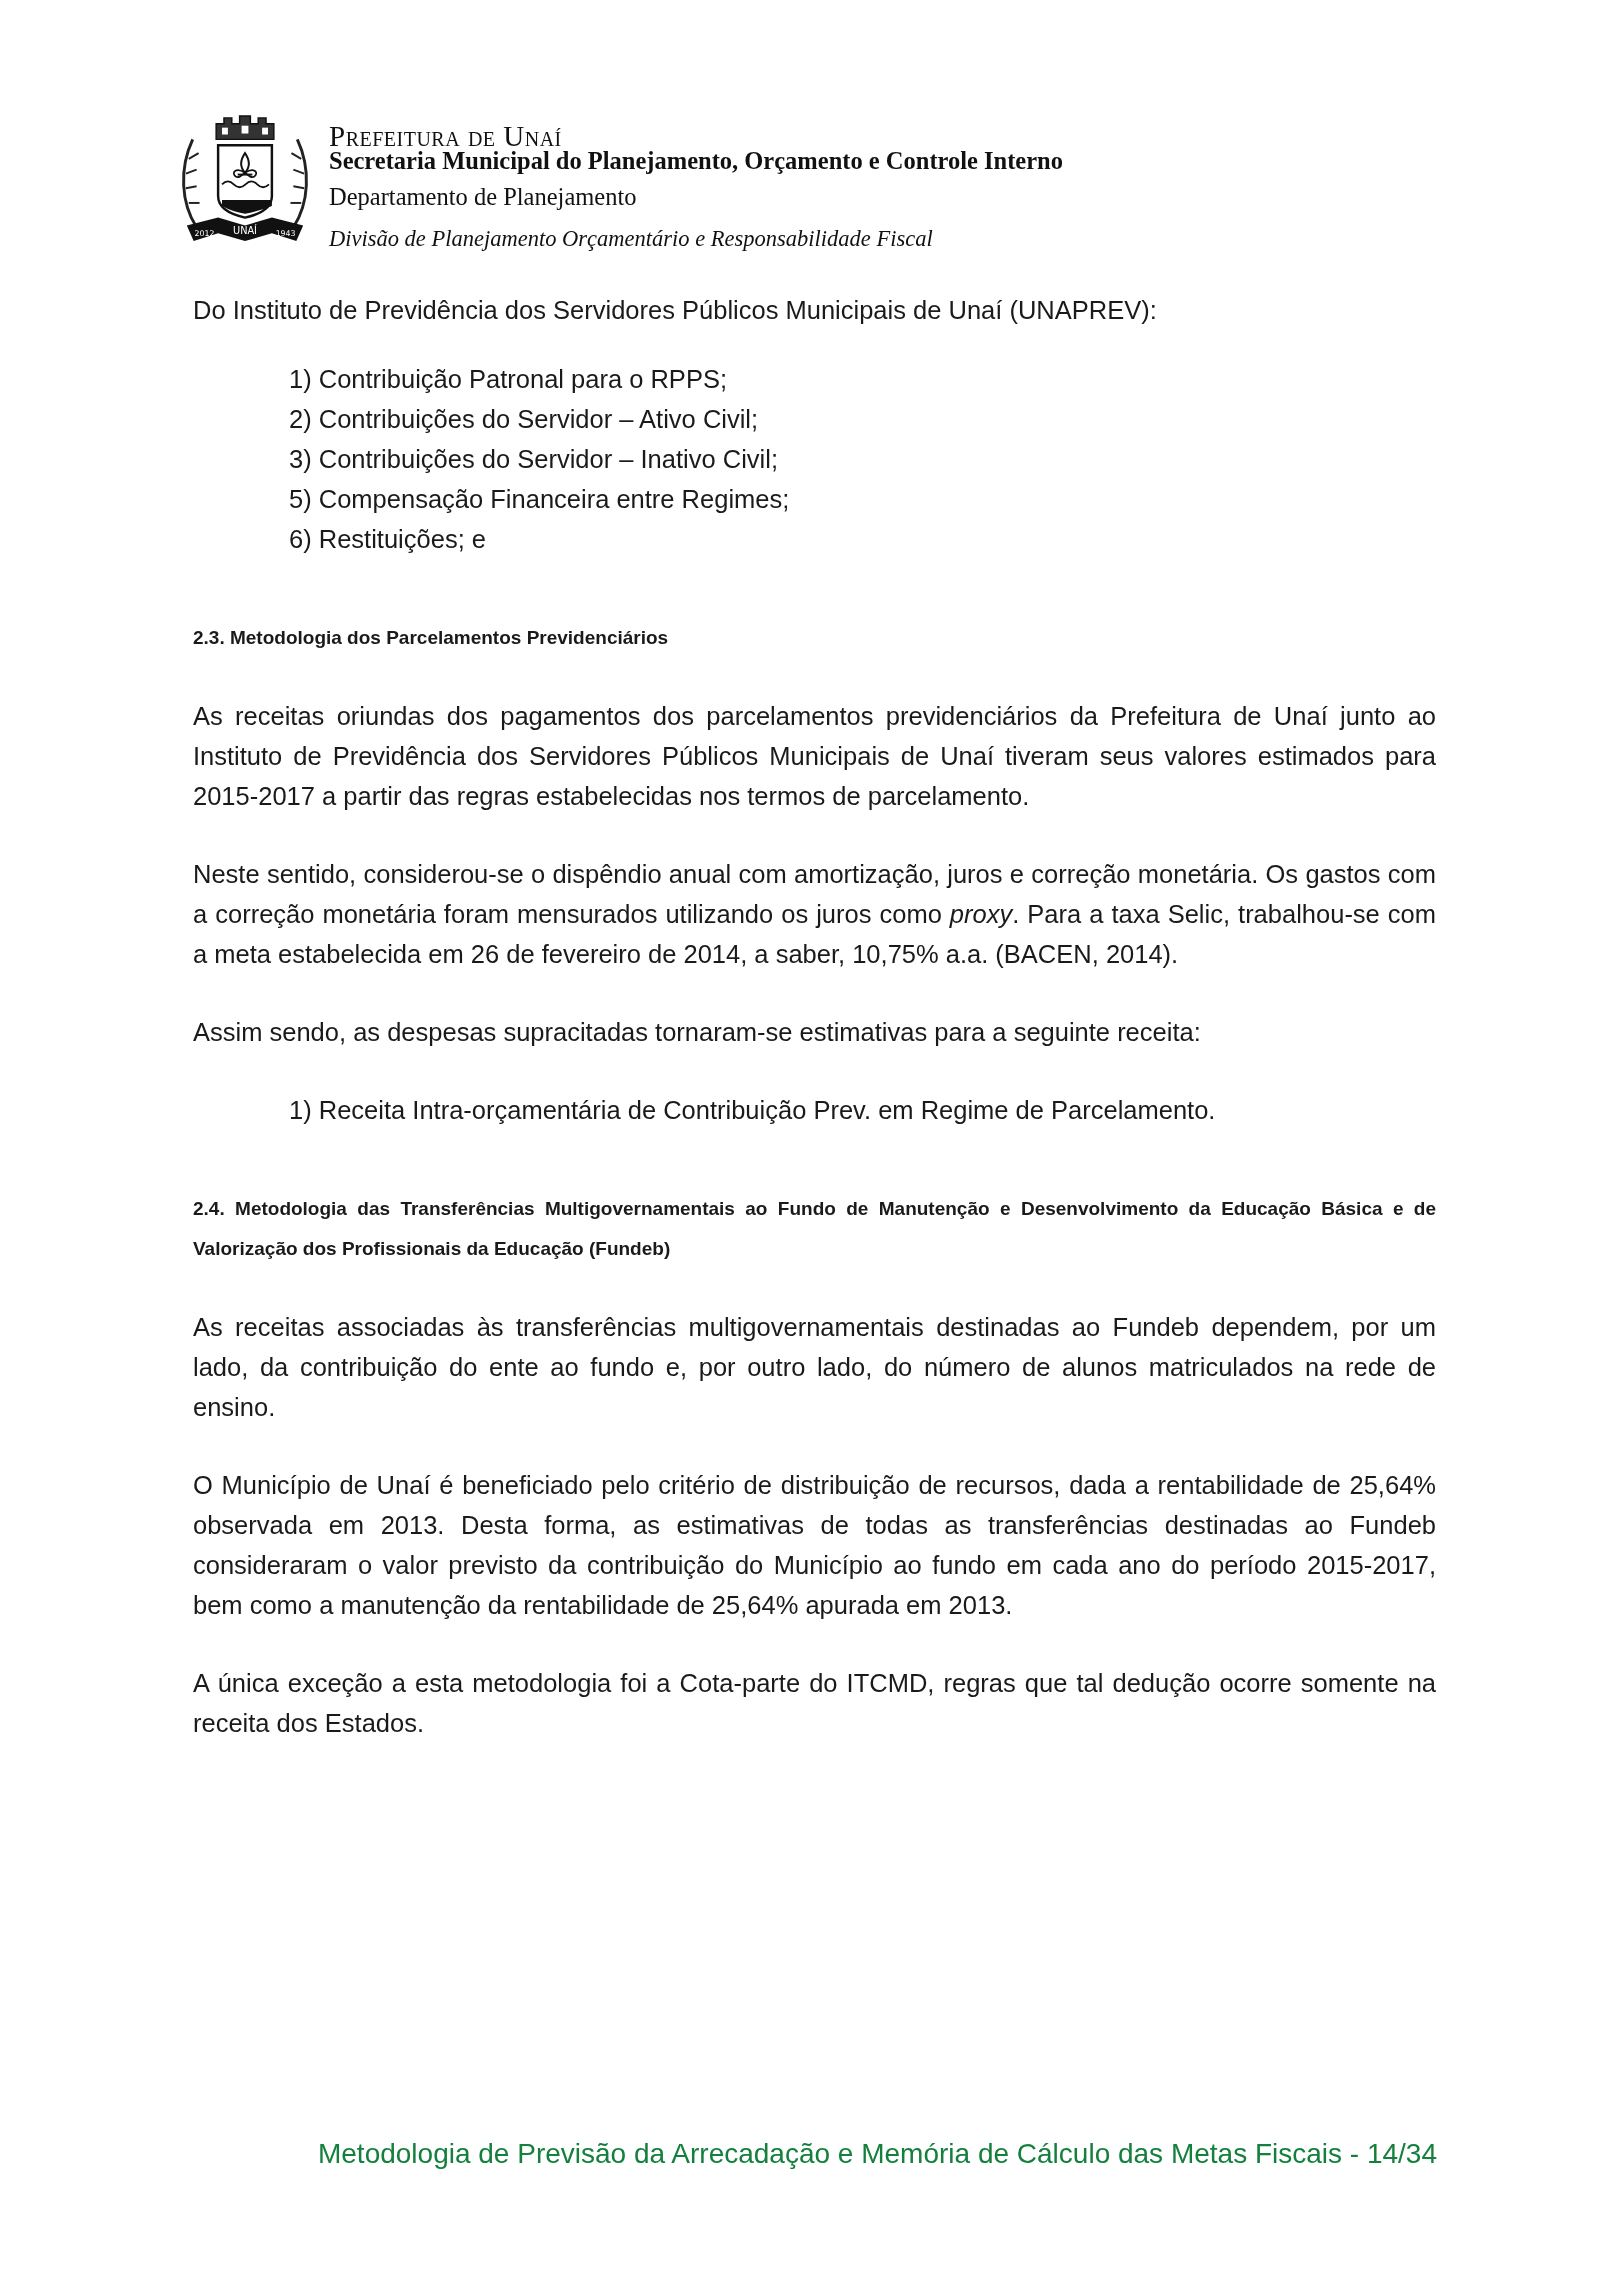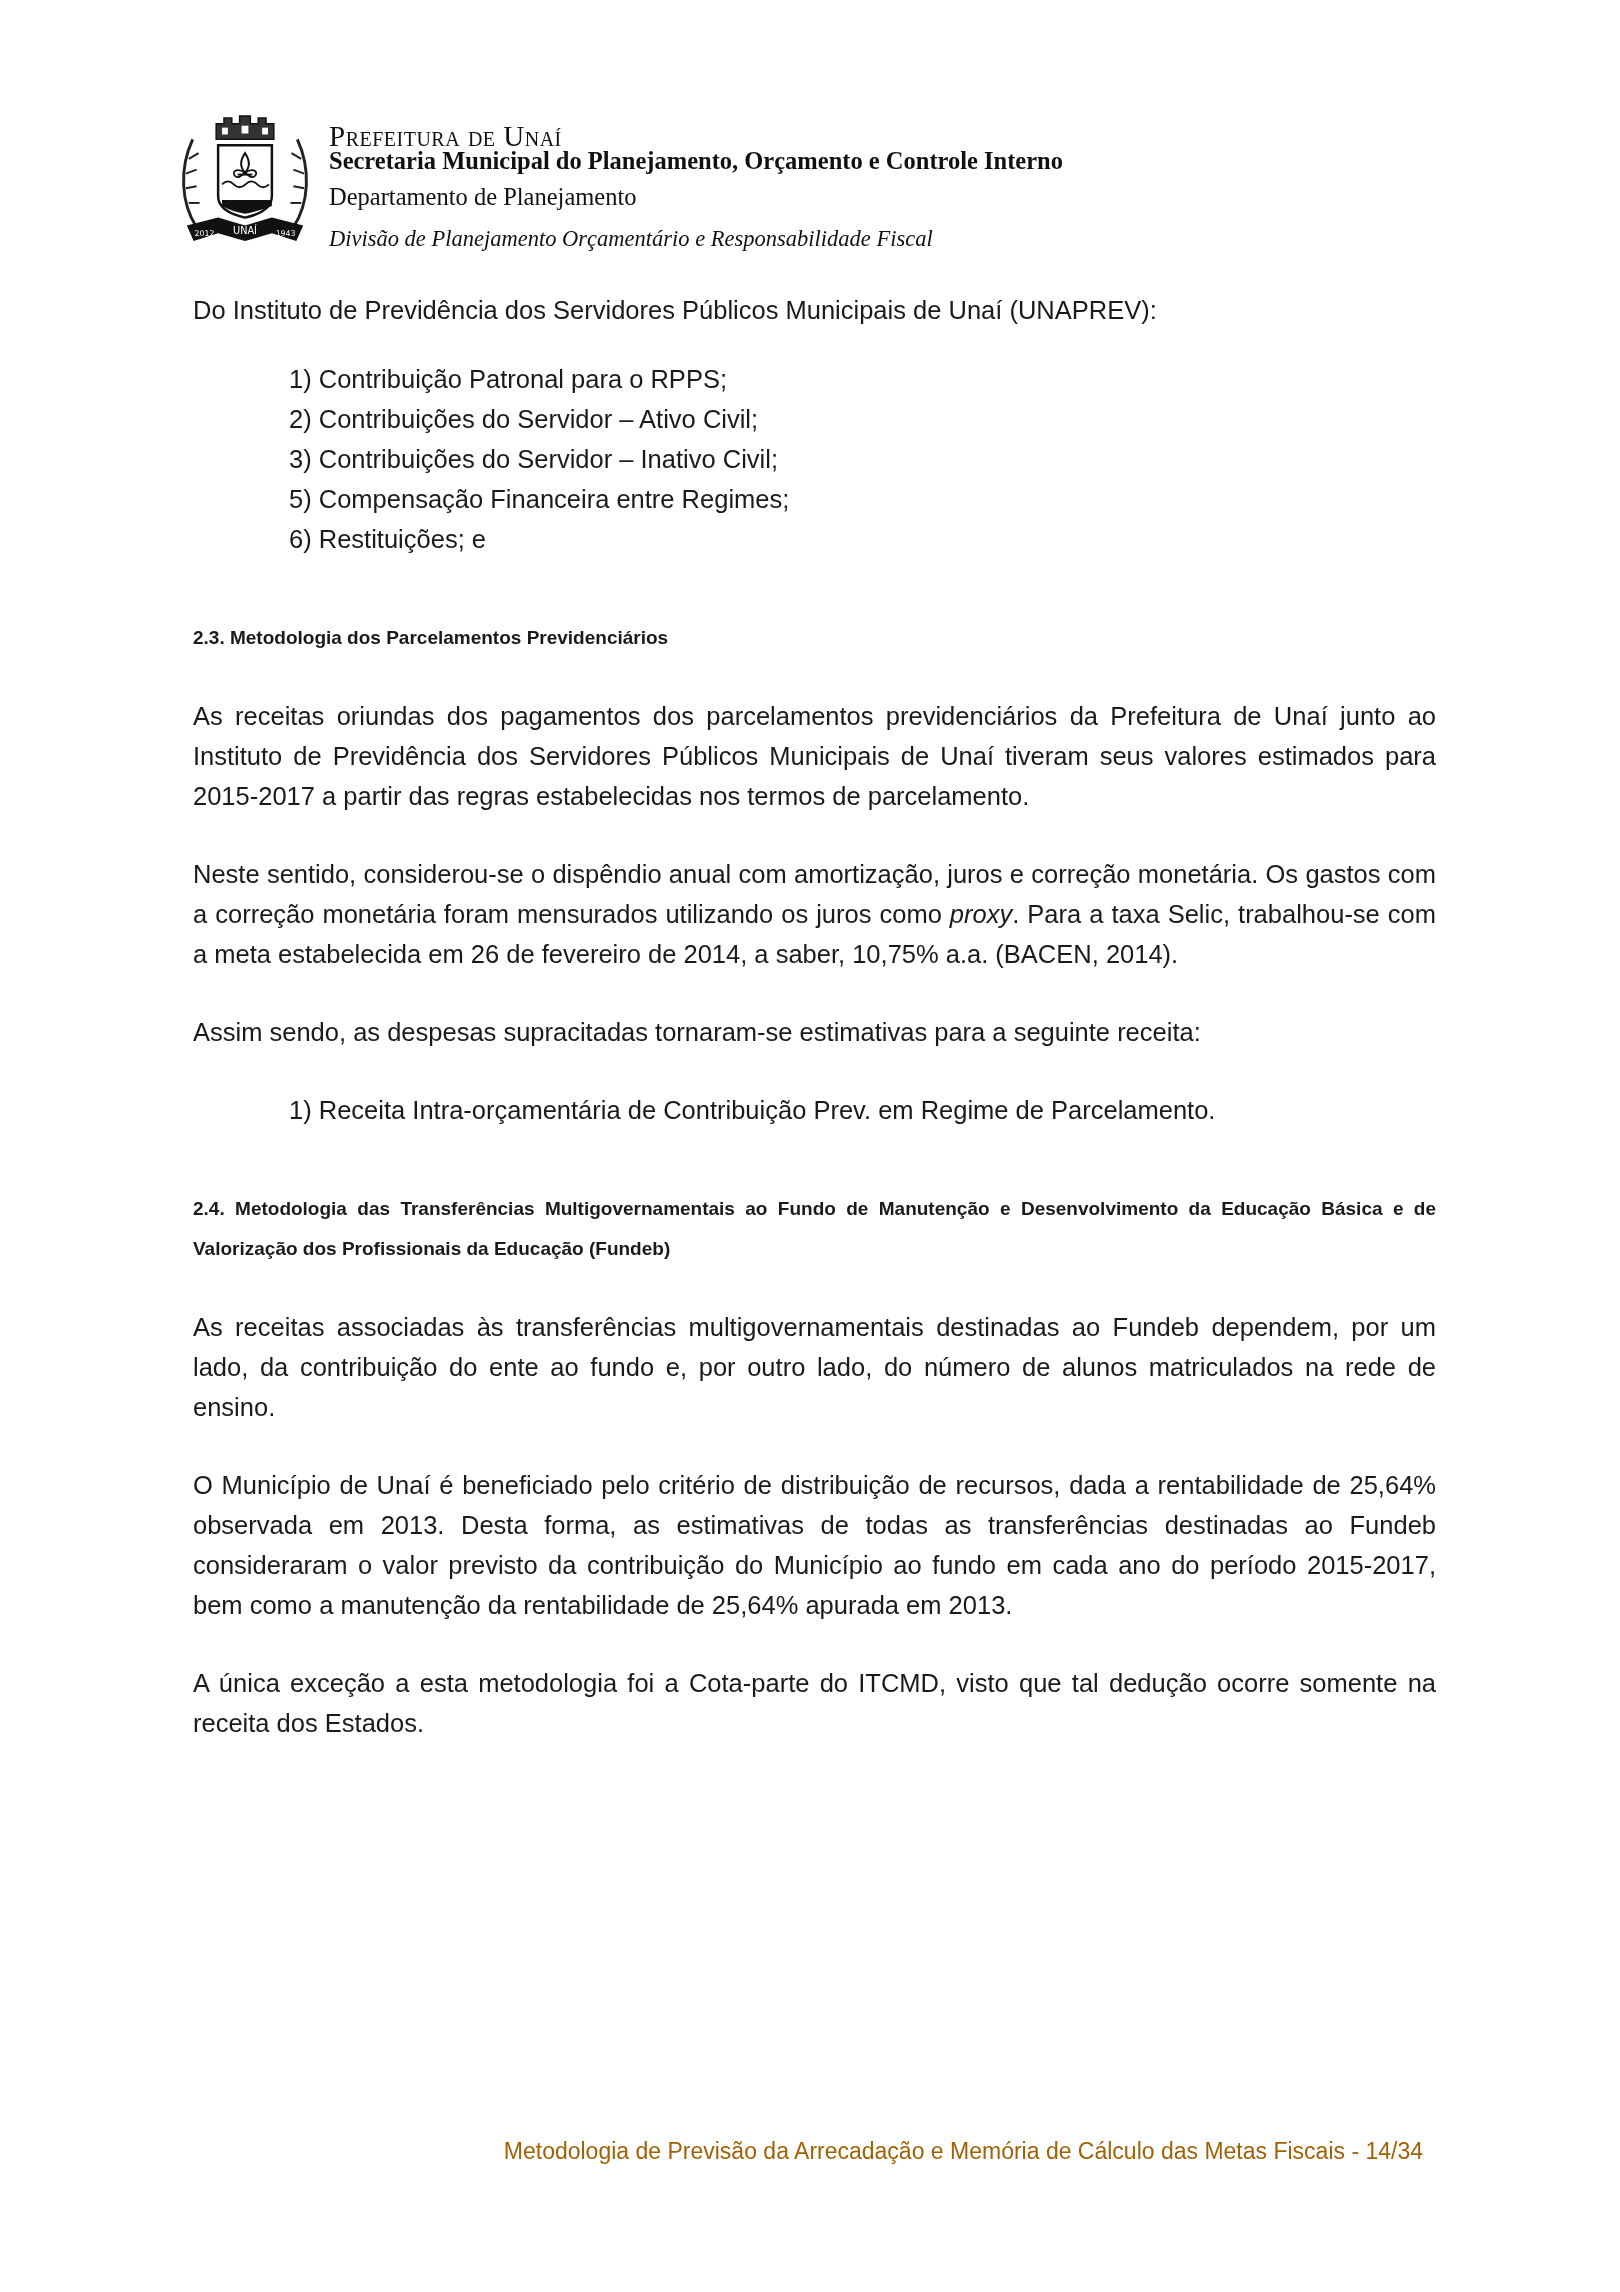--- a/index.html
+++ b/index.html
@@ -20,21 +20,21 @@
   .content { position: absolute; left: 193px; top: 290px; width: 1243px; font-size: 25.5px; line-height: 40px; }
   p { margin: 0; text-align: justify; }
   .intro { margin-bottom: 29px; }
   ol.items { list-style: none; margin: 0 0 0 0; padding: 0 0 0 96px; }
   ol.items li { line-height: 40px; }
   .h2 { font-weight: bold; margin: 0; font-size: 19px; line-height: 40px; text-align: justify; }
   .gap-h { height: 59px; }
   .gap-p { height: 38px; }
   em { font-style: italic; }
 
-  .footer { position: absolute; left: 233px; top: 2138px; width: 1190px; text-align: right; font-size: 23px; color: #a16207; white-space: nowrap; }
+  .footer { position: absolute; left: 247px; top: 2138px; width: 1190px; text-align: right; font-size: 28px; color: #15803d; white-space: nowrap; }
 </style>
 </head>
 <body>
 
 <div class="page">
 
   <div class="header">
     <div class="crest">
       <svg width="132" height="137" viewBox="0 0 135 140" xmlns="http://www.w3.org/2000/svg">
 
@@ -103,18 +103,18 @@
       <li>1) Receita Intra-orçamentária de Contribuição Prev. em Regime de Parcelamento.</li>
     </ol>
 
     <div class="gap-h"></div>
     <div class="h2">2.4. Metodologia das Transferências Multigovernamentais ao Fundo de Manutenção e Desenvolvimento da Educação Básica e de Valorização dos Profissionais da Educação (Fundeb)</div>
     <div class="gap-p"></div>
     <p>As receitas associadas às transferências multigovernamentais destinadas ao Fundeb dependem, por um lado, da contribuição do ente ao fundo e, por outro lado, do número de alunos matriculados na rede de ensino.</p>
     <div class="gap-p"></div>
     <p>O Município de Unaí é beneficiado pelo critério de distribuição de recursos, dada a rentabilidade de 25,64% observada em 2013. Desta forma, as estimativas de todas as transferências destinadas ao Fundeb consideraram o valor previsto da contribuição do Município ao fundo em cada ano do período 2015-2017, bem como a manutenção da rentabilidade de 25,64% apurada em 2013.</p>
     <div class="gap-p"></div>
-    <p>A única exceção a esta metodologia foi a Cota-parte do ITCMD, visto que tal dedução ocorre somente na receita dos Estados.</p>
+    <p>A única exceção a esta metodologia foi a Cota-parte do ITCMD, regras que tal dedução ocorre somente na receita dos Estados.</p>
   </div>
 
   <div class="footer">Metodologia de Previsão da Arrecadação e Memória de Cálculo das Metas Fiscais - 14/34</div>
 </div>
 
 
 </body></html>

